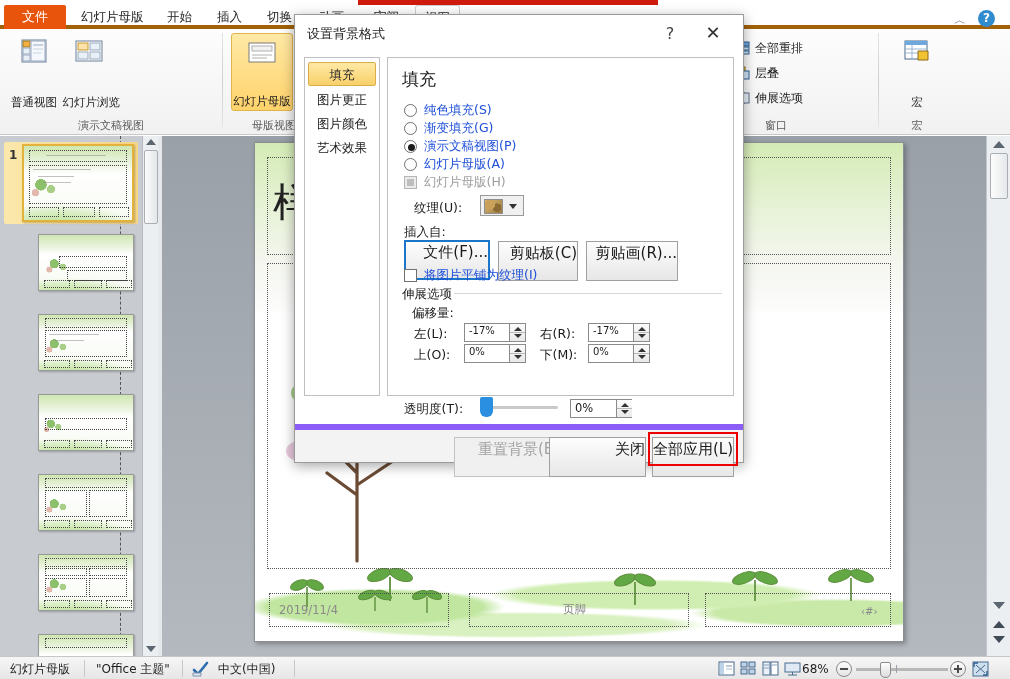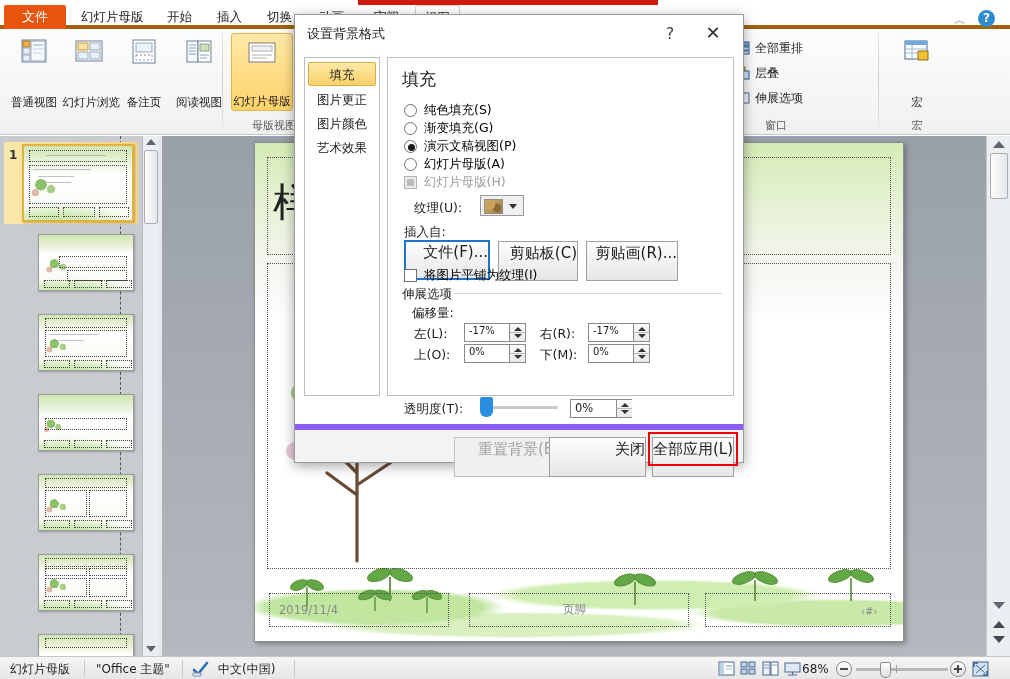--- a/index.html
+++ b/index.html
@@ -119,21 +119,21 @@
   .navitem.sel { background:linear-gradient(#ffe9a6,#f8d06a); border:1px solid #d9ae46;
                  border-radius:2px; }
   .panelpane { position:absolute; left:92px; top:4px; right:9px; bottom:28px;
                background:#fff; border:1px solid #bfbfbf; }
   .pnl-h { position:absolute; left:14px; top:10px; font-size:17px; color:#1a1a1a; }
   .radio-row { position:absolute; left:16px; height:18px; }
   .radio { position:absolute; left:0; top:2px; width:13px; height:13px; border:1px solid #707070;
            border-radius:50%; background:#fff; }
   .radio.on::after { content:""; position:absolute; left:3px; top:3px; width:7px; height:7px;
                      border-radius:50%; background:#1b1b1b; }
-  .radio-row .lbl { position:absolute; left:20px; top:0; font-size:12.5px; color:#000000;
+  .radio-row .lbl { position:absolute; left:20px; top:0; font-size:12.5px; color:#1d4ed8;
                     white-space:nowrap; }
   .chk { position:absolute; width:13px; height:13px; border:1px solid #707070; background:#fff; }
   .chk.dis { border-color:#b5b5b5; background:#ebebeb; }
   .chk.dis::after { content:""; position:absolute; left:2px; top:2px; width:7px; height:7px;
                     background:#bdbdbd; }
   .fld-lbl { position:absolute; font-size:12.5px; color:#1a1a1a; white-space:nowrap; }
   .texbtn { position:absolute; width:44px; height:21px; background:#f0f0f0;
             border:1px solid #9a9a9a; }
   .texswatch { position:absolute; left:3px; top:3px; width:19px; height:15px;
       background:
@@ -223,46 +223,21 @@
           <svg width="34" height="30" viewBox="0 0 34 30">
             <rect x="4" y="4" width="26" height="20" fill="#fff" stroke="#6b7f99"></rect>
             <rect x="6" y="6" width="10" height="7" fill="#fde3ab" stroke="#c9992f"></rect>
             <rect x="18" y="6" width="10" height="7" fill="#eaf0f7" stroke="#9aa9bd"></rect>
             <rect x="6" y="15" width="10" height="7" fill="#eaf0f7" stroke="#9aa9bd"></rect>
             <rect x="18" y="15" width="10" height="7" fill="#eaf0f7" stroke="#9aa9bd"></rect>
           </svg>
         </span>
         <span class="cap">幻灯片浏览</span>
       </div>
-      <div class="bigbtn" style="left:116px;">
-        <span class="icon-box">
-          <svg width="34" height="30" viewBox="0 0 34 30">
-            <rect x="6" y="3" width="22" height="23" fill="#fff" stroke="#6b7f99"></rect>
-            <rect x="9" y="6" width="16" height="9" fill="#eef3f9" stroke="#9aa9bd"></rect>
-            <rect x="9" y="18" width="16" height="5" fill="none" stroke="#8a8a8a" stroke-dasharray="2 2"></rect>
-          </svg>
-        </span>
-        <span class="cap">备注页</span>
-      </div>
-      <div class="bigbtn" style="left:171px;">
-        <span class="icon-box">
-          <svg width="34" height="30" viewBox="0 0 34 30">
-            <rect x="5" y="4" width="11" height="21" fill="#f6f9fc" stroke="#6b7f99"></rect>
-            <rect x="16" y="4" width="13" height="21" fill="#fff" stroke="#6b7f99"></rect>
-            <line x1="7" y1="8" x2="14" y2="8" stroke="#8ea2bb"></line>
-            <line x1="7" y1="11" x2="14" y2="11" stroke="#8ea2bb"></line>
-            <line x1="7" y1="14" x2="14" y2="14" stroke="#8ea2bb"></line>
-            <line x1="7" y1="17" x2="14" y2="17" stroke="#8ea2bb"></line>
-            <rect x="18" y="7" width="9" height="7" fill="#cfe0c0" stroke="#8aa07c"></rect>
-            <line x1="18" y1="18" x2="27" y2="18" stroke="#8ea2bb"></line>
-            <line x1="18" y1="21" x2="25" y2="21" stroke="#8ea2bb"></line>
-          </svg>
-        </span>
-        <span class="cap">阅读视图</span>
-      </div>
+      <div class="glabel">演示文稿视图</div>
     </div>
     <div class="grpsep" style="left:222px;"></div>
 
     <div class="grp" style="left:226px;width:96px;">
       <div class="bigbtn sel" style="left:5px;width:62px;">
         <span class="icon-box">
           <svg width="34" height="30" viewBox="0 0 34 30">
             <rect x="4" y="5" width="26" height="19" fill="#fff" stroke="#7a7a7a"></rect>
             <rect x="7" y="8" width="20" height="5" fill="#f2f2f2" stroke="#b0b0b0"></rect>
             <line x1="7" y1="17" x2="27" y2="17" stroke="#b0b0b0"></line>

